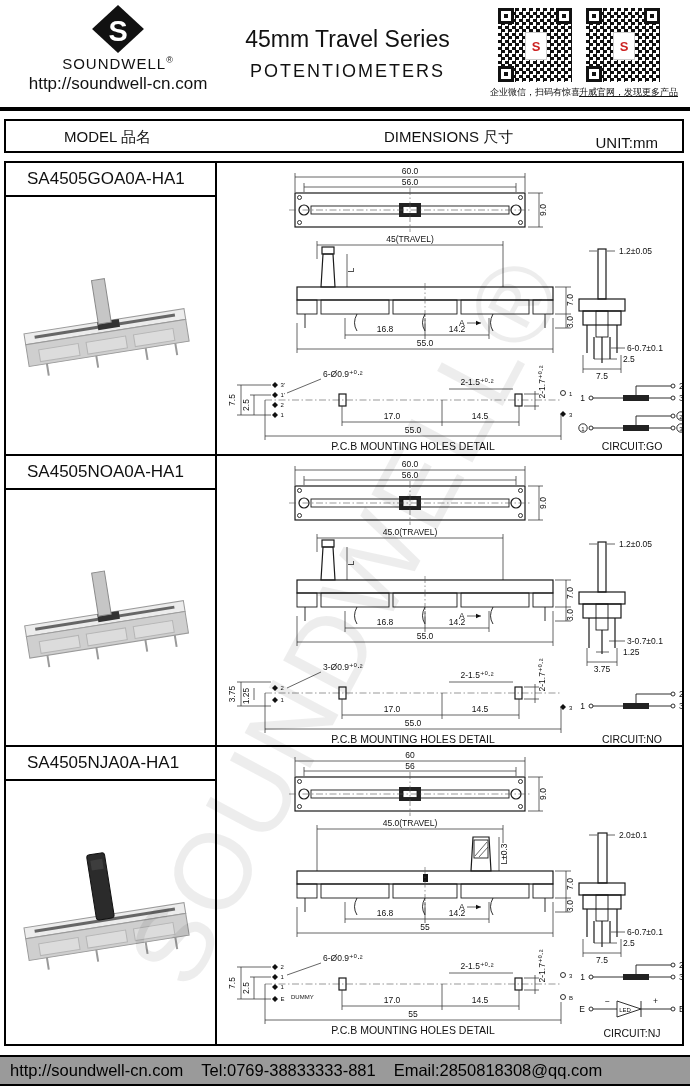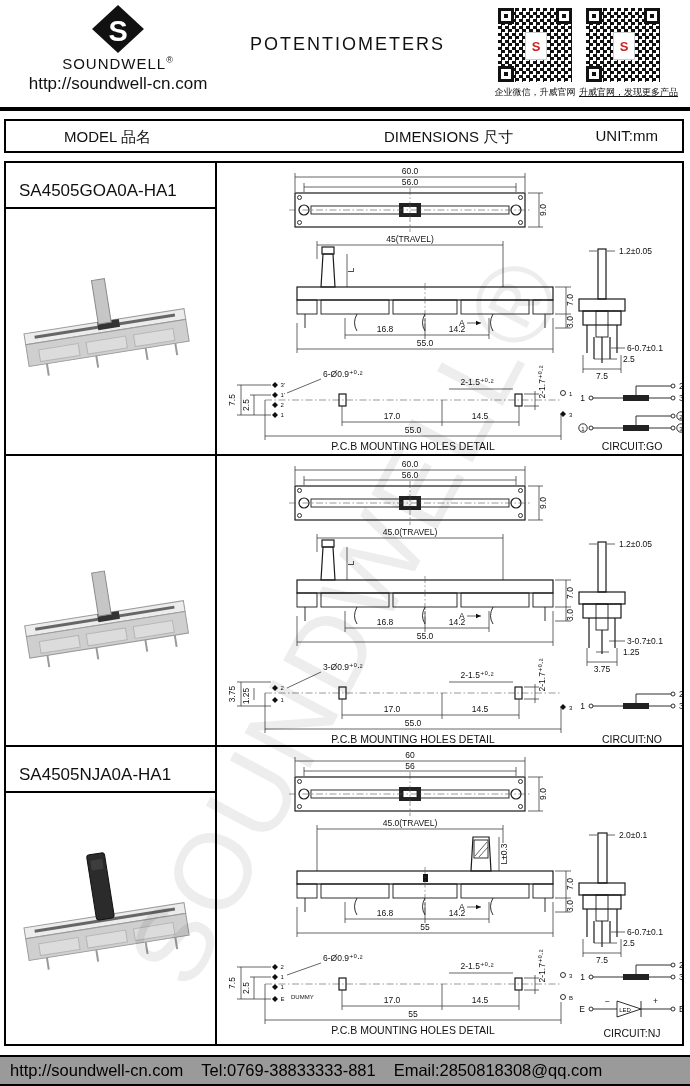--- a/index.html
+++ b/index.html
@@ -26,28 +26,28 @@
   .qr .f-tl{left:0;top:0}.qr .f-tr{right:0;top:0}.qr .f-bl{left:0;bottom:0}
   .qr .qr-logo{position:absolute;left:27px;top:24px;width:20px;height:26px;background:#fff;
       display:flex;align-items:center;justify-content:center;
       color:#c22;font-weight:bold;font-size:13px;border:1px solid #ccc;}
   .qr-cap{position:absolute;top:86px;width:92px;font-size:9px;text-align:center;white-space:nowrap;}
   .hdr-rule{position:absolute;left:0;top:107px;width:690px;height:4px;background:#000;}
   
   .thead{position:absolute;left:4px;top:119px;width:680px;height:34px;border:2px solid #000;box-sizing:border-box;}
   .thead .th-model{position:absolute;left:58px;top:7px;font-size:15px;}
   .thead .th-dim{position:absolute;left:378px;top:7px;font-size:15px;}
-  .thead .th-unit{position:absolute;right:24px;top:6px;font-size:15px;}
+  .thead .th-unit{position:absolute;right:24px;top:13px;font-size:15px;}
   .tbl{position:absolute;left:4px;top:161px;width:680px;height:885px;border:2px solid #000;box-sizing:border-box;overflow:hidden;}
   .vdiv{position:absolute;left:209px;top:0;bottom:0;width:2px;background:#000;}
   .row{position:relative;width:100%;box-sizing:border-box;}
   .row-1,.row-2{border-bottom:2px solid #000;}
   .row-1{height:293px}.row-2{height:291px}.row-3{height:386px}
   .model-cell{position:absolute;left:0;top:0;width:209px;height:100%;}
-  .model-box{height:32px;border-bottom:2px solid #000;display:flex;align-items:center;padding-left:13px;font-size:17px;background:#fff;position:relative;z-index:2;margin-top:12px;}
+  .model-box{height:32px;border-bottom:2px solid #000;display:flex;align-items:center;padding-left:21px;font-size:17px;background:#fff;position:relative;z-index:2;}
   .photo{position:absolute;left:0;top:40px;width:209px;text-align:center;}
   .draw-cell{position:absolute;left:211px;top:0;right:0;height:100%;margin-left:10px;}
   .watermark{position:absolute;left:-130px;top:395px;width:940px;text-align:center;
      font-size:108px;letter-spacing:4px;color:rgba(0,0,0,0.07);
      transform:rotate(-62deg);z-index:1;pointer-events:none;white-space:nowrap;}
   
   svg{display:block;}
   .ln{fill:none;stroke:#1a1a1a;stroke-width:1.2px;}
   .lt{fill:none;stroke:#1a1a1a;stroke-width:0.9px;}
   .thin{fill:none;stroke:#333;stroke-width:0.75px;}
@@ -67,20 +67,21 @@
 <div class="hdr">
   <div class="logo-block">
     <svg class="logo-glyph" width="56" height="50" viewBox="0 0 58 52">
       <polygon points="29,1 56,26 29,51 2,26" fill="#111"></polygon>
       <text x="29" y="38" text-anchor="middle" font-size="30" font-weight="bold" fill="#fff">S</text>
     </svg>
     <div class="brand-line"><span>SOUNDWELL</span><sup>®</sup></div>
     <div class="brand-url">http://soundwell-cn.com</div>
   </div>
   <div class="title-block">
+    <div class="title-main">45mm Travel Series</div>
     <div class="title-sub">POTENTIOMETERS</div>
   </div>
   <div class="qr" style="left:498px;">
     <div class="finder f-tl">
         <i></i>
       </div>
     <div class="finder f-tr">
         <i></i>
       </div>
     <div class="finder f-bl">
@@ -93,21 +94,21 @@
         <i></i>
       </div>
     <div class="finder f-tr">
         <i></i>
       </div>
     <div class="finder f-bl">
         <i></i>
       </div>
     <div class="qr-logo">S</div>
   </div>
-  <div class="qr-cap" style="left:489px;">企业微信，升威官网</div>
+  <div class="qr-cap" style="left:489px;">企业微信，扫码有惊喜</div>
   <div class="qr-cap" style="left:579px;text-decoration:underline;">升威官网，发现更多产品</div>
 </div>
 <div class="hdr-rule"></div>
 
 <div class="thead">
   <span class="th-model">MODEL 品名</span>
   <span class="th-dim">DIMENSIONS 尺寸</span>
   <span class="th-unit">UNIT:mm</span>
 </div>
 
@@ -304,20 +305,21 @@
           <circle cx="454" cy="265" r="4.2" class="lt"></circle>
             <text x="454" y="267.5" text-anchor="middle" class="dim6">3</text>
           <text x="405" y="287" text-anchor="middle" class="cap">CIRCUIT:GO</text>
         </g>
       </svg>
     </div>
   </div>
 
   <div class="row row-2">
     <div class="model-cell">
+      <div class="model-box">SA4505NOA0A-HA1</div>
       <div class="photo">
         <svg width="205" height="238" viewBox="0 0 205 240">
           <g transform="rotate(-9 102 150)">
             <rect x="22" y="118" width="162" height="11" fill="#ececec" stroke="#9a9a9a"></rect>
             <rect x="22" y="129" width="162" height="22" fill="#cfcfcf" stroke="#9a9a9a"></rect>
             <rect x="34" y="136" width="40" height="12" fill="#dcdcdc" stroke="#b5b5b5"></rect>
             <rect x="82" y="136" width="40" height="12" fill="#dcdcdc" stroke="#b5b5b5"></rect>
             <rect x="130" y="136" width="40" height="12" fill="#dcdcdc" stroke="#b5b5b5"></rect>
             <line x1="32" y1="123" x2="174" y2="123" stroke="#666" stroke-width="3"></line>
             <rect x="96" y="118" width="22" height="8" fill="#333"></rect>

